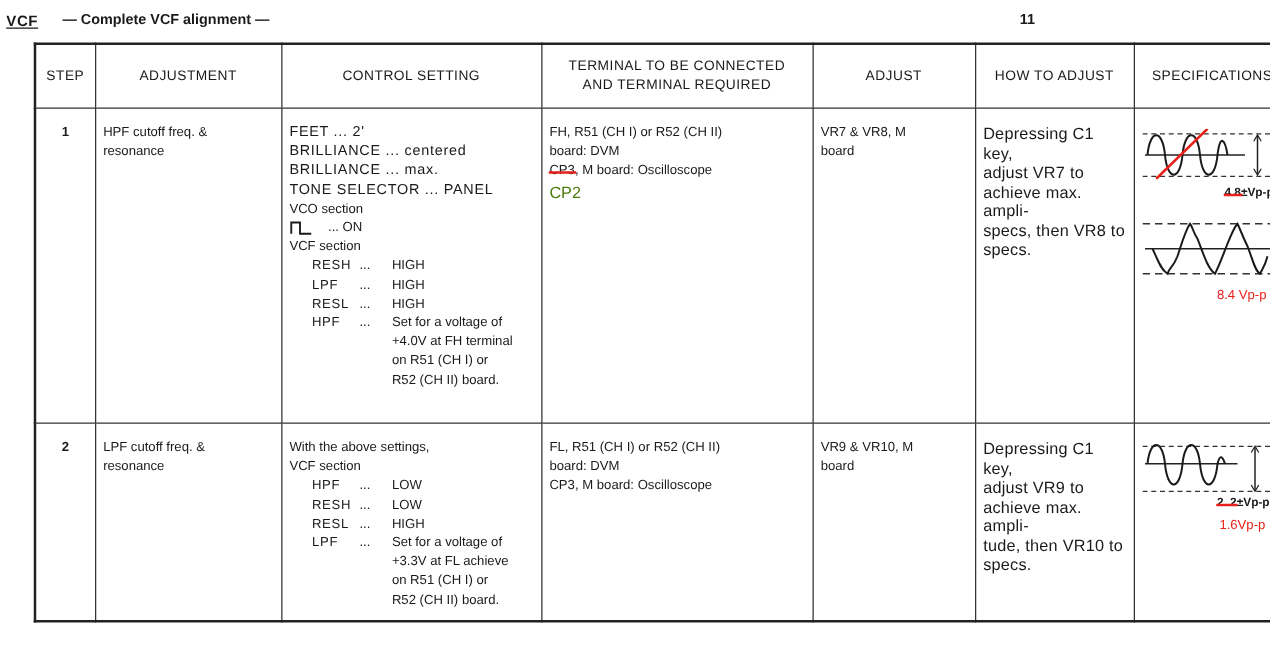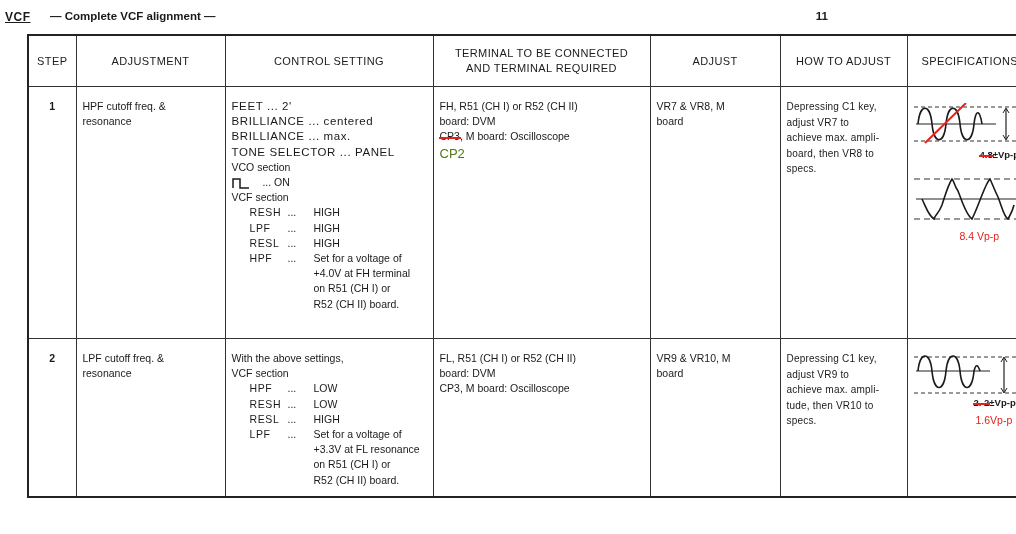--- a/index.html
+++ b/index.html
@@ -26,21 +26,21 @@
   .ctrl-line { white-space: nowrap; }
   .indent { padding-left: 18px; }
   .kv { display: flex; }
   .kv .k { width: 38px; letter-spacing: 0.6px; }
   .kv .dots { width: 26px; }
   .kv .v { flex: 1; }
   .strike { position: relative; display: inline-block; }
   .strike::after { content: ""; position: absolute; left: -1px; right: -1px; top: 50%;
                    height: 2px; background: #e8201a; }
   .cp-correction { font-size: 13px; line-height: 16px; color: #4d7c0f; margin-top: 1px; }
-  .how { font-size: 10px; line-height: 15.5px; letter-spacing: 0.2px; }
+  .how { font-size: 13px; line-height: 15.5px; letter-spacing: 0.2px; }
   .spec-cell { position: relative; }
   .wave { position: absolute; left: 6px; }
   .spec-label { position: absolute; font-size: 9.5px; font-weight: bold; white-space: nowrap; }
   .spec-fix { position: absolute; font-size: 10.5px; color: #e8201a; white-space: nowrap; }
   .square-icon { display: inline-block; vertical-align: middle; }
 </style>
 </head>
 <body>
 
 <div class="page-header">
@@ -142,21 +142,21 @@
         <div class="cell">
           <div>VR7 &amp; VR8, M</div>
           <div>board</div>
         </div>
       </td>
       <td>
         <div class="cell how">
           <div>Depressing C1 key,</div>
           <div>adjust VR7 to</div>
           <div>achieve max. ampli-</div>
-          <div>board, then VR8 to</div>
+          <div>specs, then VR8 to</div>
           <div>specs.</div>
         </div>
       </td>
       <td class="spec-cell">
         <svg class="wave" style="top:16px;" width="116" height="42" viewBox="0 0 116 42">
           <line x1="0" y1="4" x2="114" y2="4" stroke="#333" stroke-width="1" stroke-dasharray="4,3"></line>
           <line x1="0" y1="38" x2="114" y2="38" stroke="#333" stroke-width="1" stroke-dasharray="4,3"></line>
           <line x1="2" y1="21" x2="82" y2="21" stroke="#222" stroke-width="1.2"></line>
           <path d="M4,21 C6,0 16,0 18,21 C20,42 30,42 32,21 C34,0 44,0 46,21 C48,42 58,42 60,21 C62,4 66,8 68,21" fill="none" stroke="#1a1a1a" stroke-width="1.6"></path>
           <line x1="92" y1="6" x2="92" y2="36" stroke="#222" stroke-width="1.2"></line>
@@ -166,21 +166,21 @@
         </svg>
         <div class="spec-label" style="top:62px; left:72px;">
           <span class="strike">4.8</span><span>±Vp-p</span>
         </div>
         <svg class="wave" style="top:88px;" width="116" height="48" viewBox="0 0 116 48">
           <line x1="0" y1="4" x2="114" y2="4" stroke="#333" stroke-width="1.2" stroke-dasharray="6,4"></line>
           <line x1="0" y1="44" x2="114" y2="44" stroke="#333" stroke-width="1.2" stroke-dasharray="6,4"></line>
           <line x1="2" y1="24" x2="114" y2="24" stroke="#222" stroke-width="1.2"></line>
           <path d="M8,24 C12,32 14,40 20,44 C22,38 24,40 28,30 C32,18 34,10 38,4 C40,6 40,10 44,16 C48,26 52,40 58,44 C62,36 64,30 68,20 C72,10 74,6 76,4 C78,8 80,14 84,22 C88,32 90,42 94,44 C96,40 98,38 100,30" fill="none" stroke="#1a1a1a" stroke-width="1.6"></path>
         </svg>
-        <div class="spec-fix" style="top:143px; left:52px;">8.4 Vp-p</div>
+        <div class="spec-fix" style="top:143px; left:66px;">8.4 Vp-p</div>
       </td>
     </tr>
 
     <tr>
       <td>
         <div class="cell step">2</div>
       </td>
       <td>
         <div class="cell">
           <div>LPF cutoff freq. &amp;</div>
@@ -205,21 +205,21 @@
             <div class="kv">
               <span class="k">RESL</span>
               <span class="dots">...</span>
               <span class="v">HIGH</span>
             </div>
             <div class="kv">
               <span class="k">LPF</span>
               <span class="dots">...</span>
               <span class="v">
                 <div>Set for a voltage of</div>
-                <div>+3.3V at FL resonance</div>
+                <div>+3.3V at FL achieve</div>
                 <div>on R51 (CH I) or</div>
                 <div>R52 (CH II) board.</div>
               </span>
             </div>
           </div>
         </div>
       </td>
       <td>
         <div class="cell">
           <div>FL, R51 (CH I) or R52 (CH II)</div>

